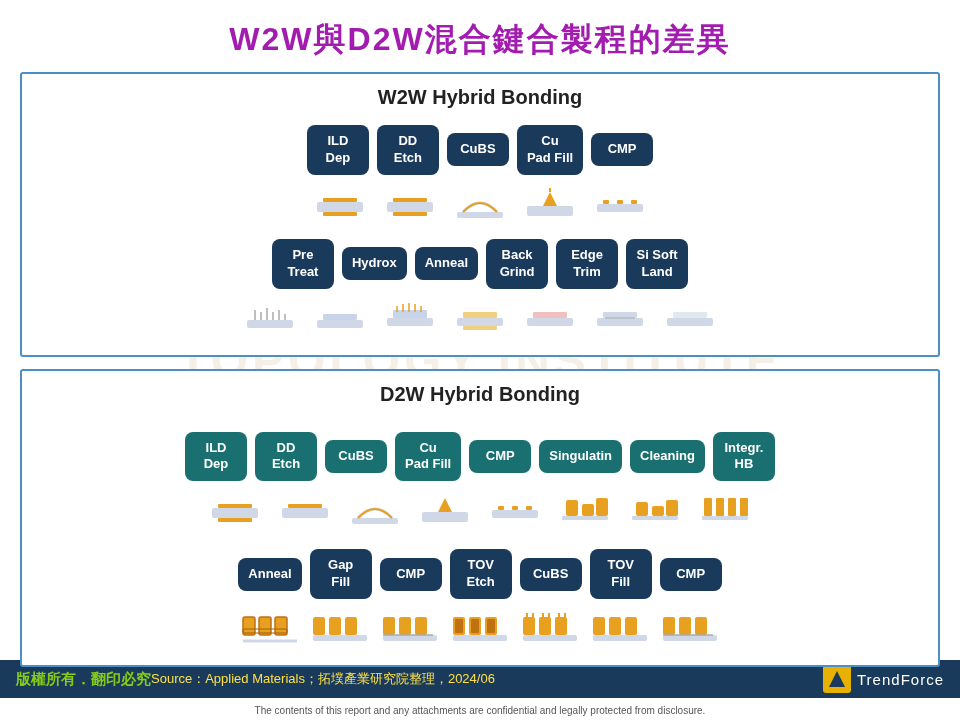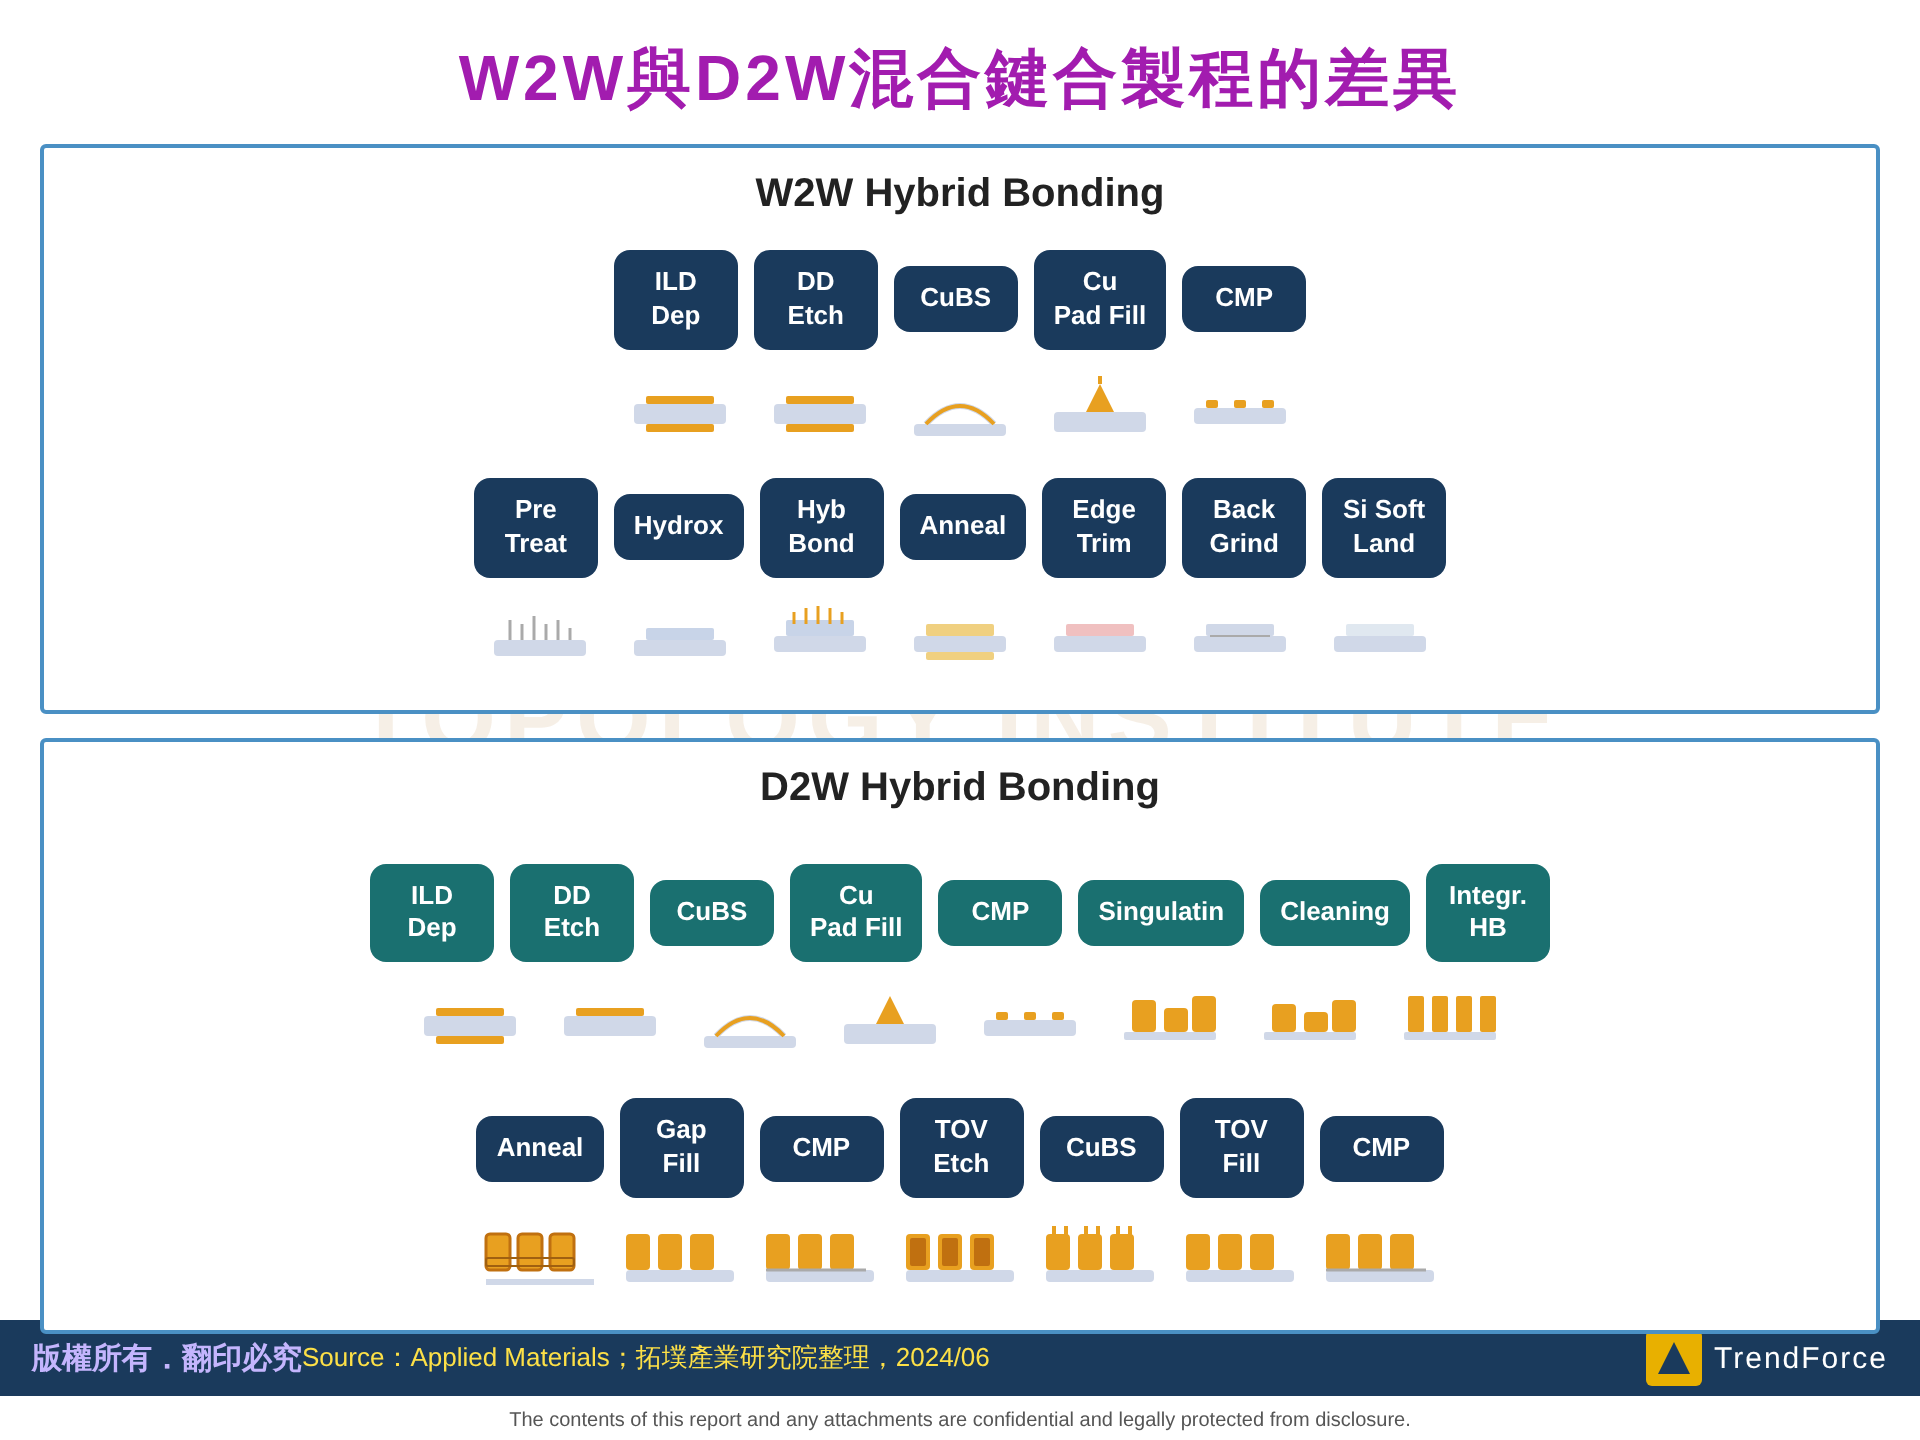--- a/index.html
+++ b/index.html
@@ -94,21 +94,21 @@
       left: 0;
       right: 0;
       height: 38px;
       background: #1a3a5c;
       display: flex;
       align-items: center;
       padding: 0 16px;
     }
 
     .footer-left {
-      color: #c4b5fd;
+      color: #84cc16;
       font-size: 15px;
       font-weight: bold;
       white-space: nowrap;
     }
 
     .footer-source {
       color: #fde047;
       font-size: 13px;
       flex: 1;
     }
@@ -227,24 +227,23 @@
           <rect x="10" y="16" width="6" height="4" rx="1" fill="#e8a020"></rect>
           <rect x="24" y="16" width="6" height="4" rx="1" fill="#e8a020"></rect>
           <rect x="38" y="16" width="6" height="4" rx="1" fill="#e8a020"></rect>
         </svg>
       </div>
     </div>
 
     <div class="process-row">
       <div class="process-btn navy">Pre<br>Treat</div>
       <div class="process-btn navy">Hydrox</div>
-      <div class="process-btn navy">Hyb<br>Bond</div>
       <div class="process-btn navy">Anneal</div>
+      <div class="process-btn navy">Back<br>Grind</div>
       <div class="process-btn navy">Edge<br>Trim</div>
-      <div class="process-btn navy">Back<br>Grind</div>
       <div class="process-btn navy">Si Soft<br>Land</div>
     </div>
 
     <div class="icon-row">
       <div class="icon-cell">
         <svg width="54" height="36" viewBox="0 0 54 36">
           <rect x="4" y="22" width="46" height="8" rx="2" fill="#d0d8e8"></rect>
           <line x1="12" y1="22" x2="12" y2="12" stroke="#aaa" stroke-width="1.5"></line>
           <line x1="18" y1="22" x2="18" y2="14" stroke="#aaa" stroke-width="1.5"></line>
           <line x1="24" y1="22" x2="24" y2="10" stroke="#aaa" stroke-width="1.5"></line>

